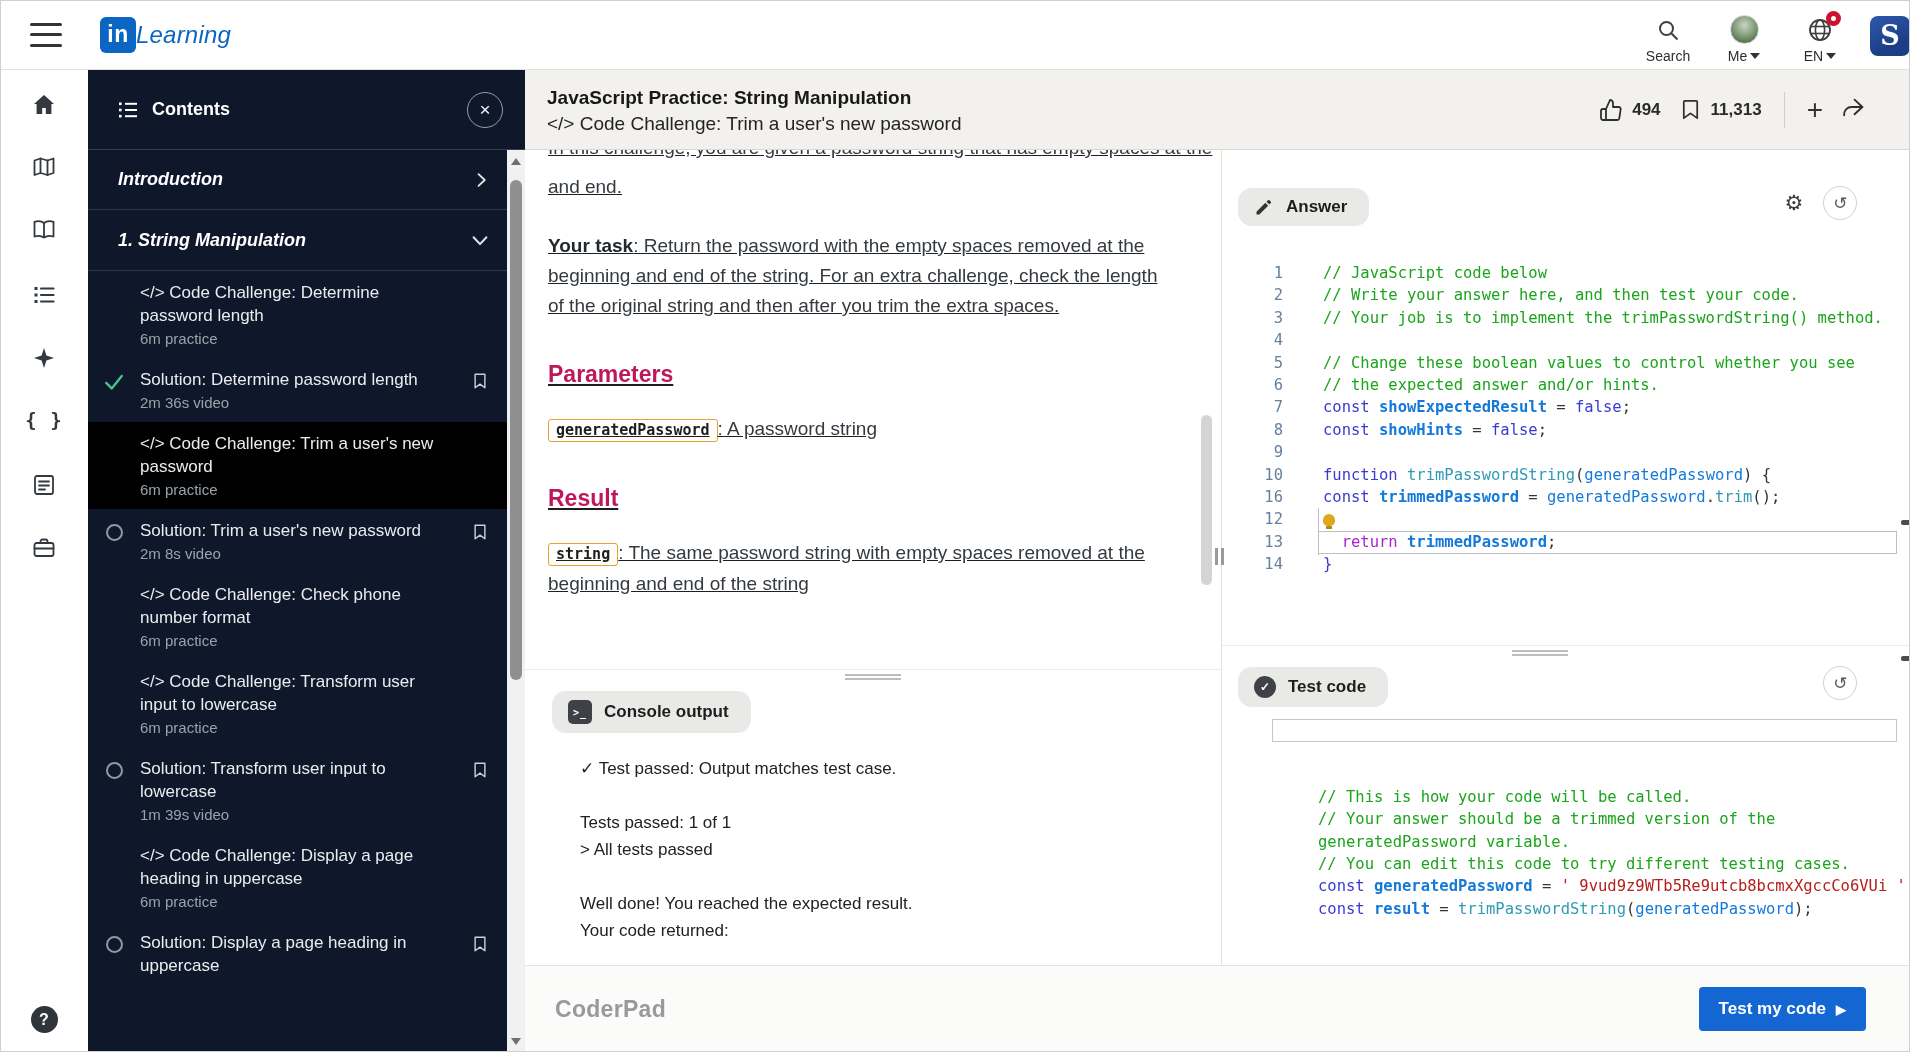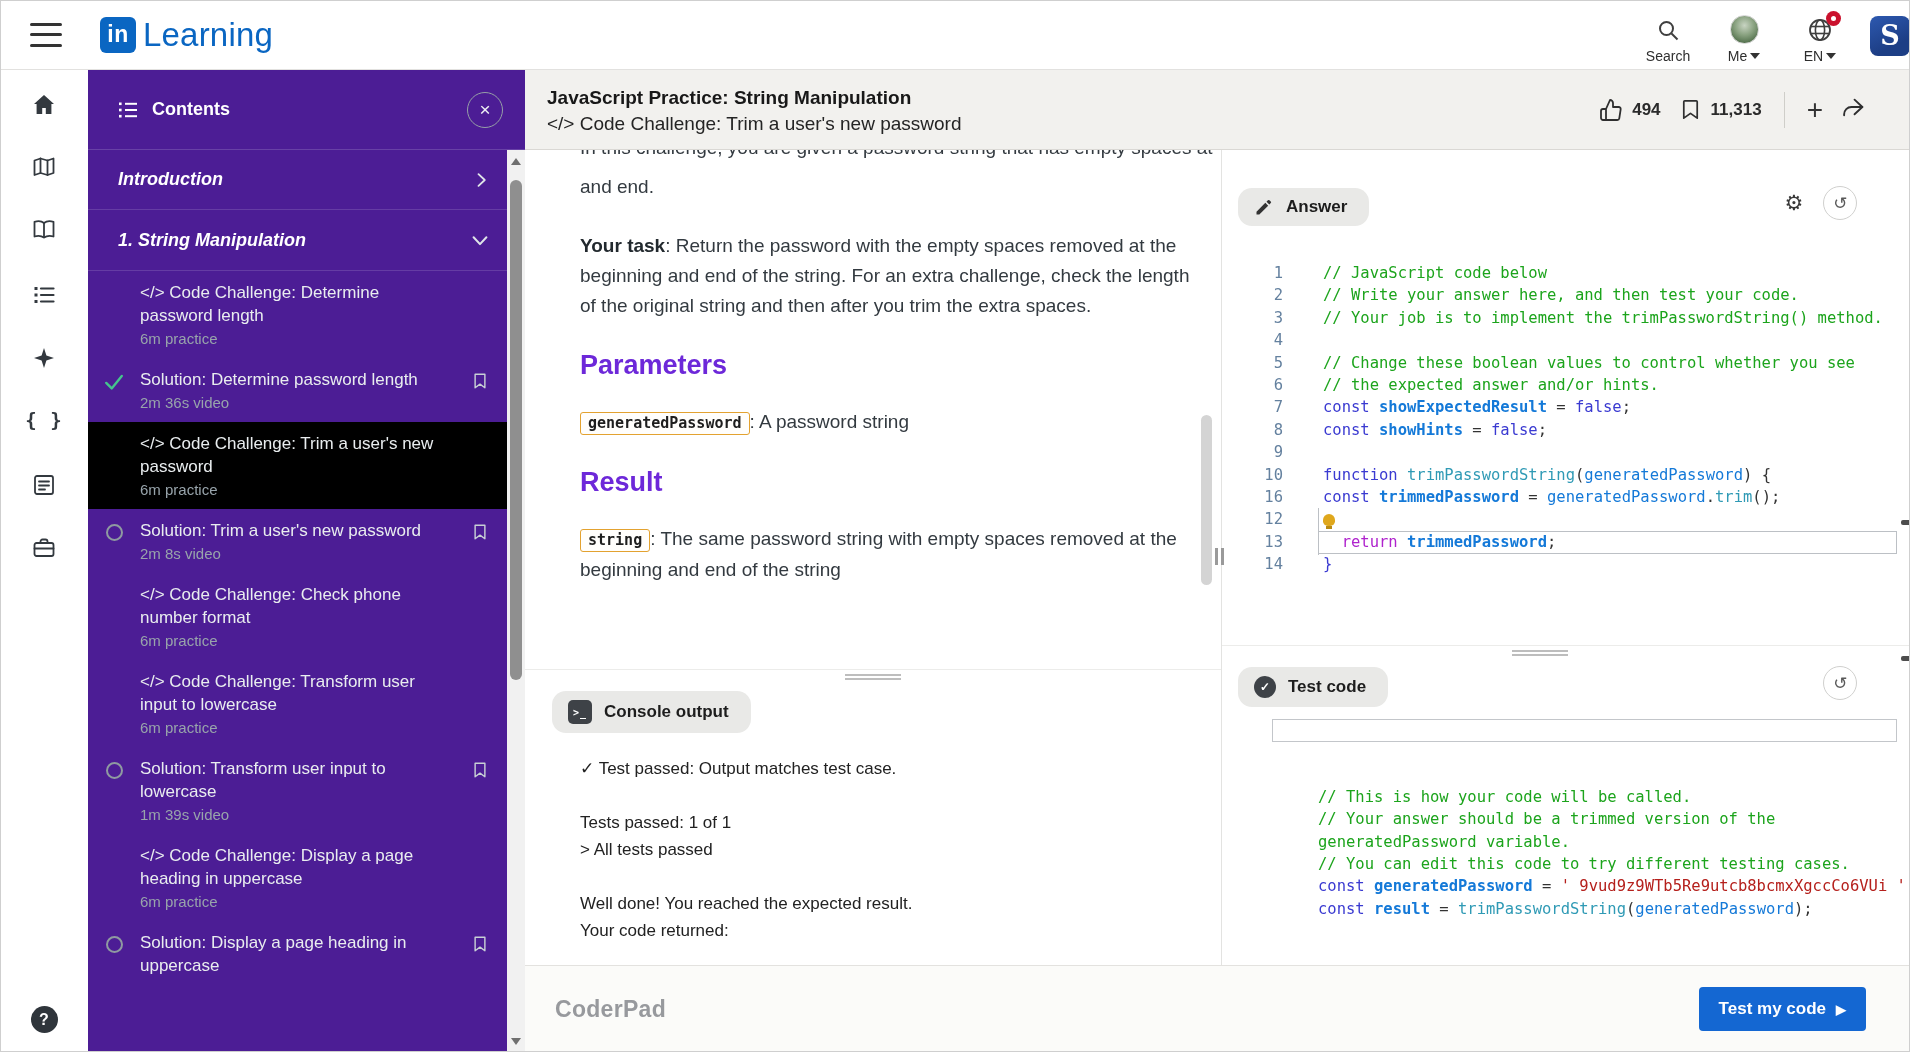--- a/index.html
+++ b/index.html
@@ -6,40 +6,40 @@
   html,body { width:1910px; height:1052px; }
   body { position:relative; background:#fff; font-family:"Liberation Sans",sans-serif; overflow:hidden; color:#1f1f1f; }
   .screen-edge { position:absolute; inset:0; border:1px solid #cfcfcf; pointer-events:none; z-index:99; }
 
   
   .topbar { position:absolute; left:0; top:0; width:1910px; height:70px; background:#fff; border-bottom:1px solid #e2e1df; display:flex; align-items:center; z-index:5; }
   .hamburger { margin-left:30px; width:32px; height:24px; display:flex; flex-direction:column; justify-content:space-between; cursor:pointer; }
   .hamburger span { height:3px; background:#333; border-radius:2px; }
   .brand { display:flex; align-items:center; margin-left:38px; }
   .in-badge { width:36px; height:36px; background:#0a66c2; border-radius:6px; color:#fff; font-weight:bold; font-size:23px; display:flex; align-items:center; justify-content:center; letter-spacing:.5px; }
-  .wordmark { color:#0a66c2; font-size:33px; font-weight:500; margin-left:7px; letter-spacing:.2px; }
+  .wordmark { color:#0a66c2; font-size:24px; font-weight:500; letter-spacing:.2px;font-style:italic; }
   .top-right { margin-left:auto; display:flex; align-items:flex-start; gap:24px; }
   .top-item { width:52px; display:flex; flex-direction:column; align-items:center; cursor:pointer; padding-top:9px; }
   .top-item .glyph { height:30px; display:flex; align-items:center; justify-content:center; position:relative; }
   .top-item .lbl { font-size:14px; color:#2e2e2e; margin-top:3px; display:flex; align-items:center; gap:3px; }
   .caret { width:0; height:0; border-left:5px solid transparent; border-right:5px solid transparent; border-top:6px solid #333; display:inline-block; }
   .avatar { width:29px; height:29px; border-radius:50%; background:radial-gradient(circle at 50% 35%, #c8d4c2 0%, #87a07e 45%, #52704c 80%, #3c5538 100%); border:1px solid #d5d5d5; }
   .notif-dot { position:absolute; top:-4px; right:-7px; width:15px; height:15px; border-radius:50%; background:#cb112d; display:flex; align-items:center; justify-content:center; }
   .notif-dot i { width:5px; height:5px; border-radius:50%; background:#fff; }
   .s-badge { width:40px; height:40px; margin-top:10px; border-radius:8px; background:linear-gradient(155deg,#2d59b0 0%,#1d3e85 70%); color:#fff; font-family:"DejaVu Serif",serif; font-weight:bold; font-size:27px; display:flex; align-items:center; justify-content:center; }
 
   
   .rail { position:absolute; left:0; top:70px; width:88px; bottom:0; background:#fff; }
   .rail-btn { position:absolute; left:0; width:88px; display:flex; justify-content:center; cursor:pointer; }
   .rail svg { stroke:#33393f; fill:none; stroke-width:1.8; stroke-linecap:round; stroke-linejoin:round; }
   .braces-glyph { font-family:"DejaVu Sans Mono",monospace; font-size:19px; font-weight:bold; color:#33393f; letter-spacing:1px; }
   .help-circle { width:27px; height:27px; border-radius:50%; background:#2f353b; color:#fff; font-size:16px; font-weight:bold; display:flex; align-items:center; justify-content:center; }
 
   
-  .contents { position:absolute; left:88px; top:70px; width:437px; bottom:0; background:#4c1d95; overflow:hidden; }
+  .contents { position:absolute; left:88px; top:70px; width:437px; bottom:0; background:#0f172a; overflow:hidden; }
   .contents-head { height:80px; display:flex; align-items:center; padding:0 22px 0 28px; border-bottom:1px solid rgba(255,255,255,.16); }
   .contents-title { color:#fff; font-size:18px; font-weight:bold; margin-left:12px; }
   .close-btn { margin-left:auto; width:36px; height:36px; border-radius:50%; border:1px solid #96a0a7; color:#eef1f3; font-size:19px; display:flex; align-items:center; justify-content:center; cursor:pointer; }
   .contents-list { width:419px; }
   .c-section { display:flex; align-items:center; padding:19px 16px 19px 30px; border-bottom:1px solid rgba(255,255,255,.14); cursor:pointer; }
   .c-section .c-sec-label { color:#fff; font-size:18px; font-weight:bold;font-style:italic; }
   .c-section svg { margin-left:auto; }
   .c-item { display:flex; padding:10px 0; cursor:pointer; }
   .c-item.active { background:#000; }
   .c-icon-col { width:52px; flex:0 0 52px; display:flex; justify-content:center; padding-top:3px; }
@@ -68,27 +68,27 @@
   .count-txt { font-size:17px; font-weight:600; color:#2b2b2b; }
   .lh-divider { width:1px; height:36px; background:#cfcec9; margin:0 4px; }
   .plus-btn { font-size:28px; font-weight:300; color:#333; cursor:pointer; line-height:1; }
   .share-btn { cursor:pointer; }
 
   .workspace { position:absolute; top:80px; left:0; right:0; bottom:87px; display:flex; }
   .left-col { width:697px; flex:0 0 697px; border-right:1px solid #e3e3e1; display:flex; flex-direction:column; position:relative; }
   .right-col { flex:1; display:flex; flex-direction:column; position:relative; }
 
   
-  .desc { height:519px; overflow:hidden; padding-left:55px; position:relative; }
+  .desc { height:519px; overflow:hidden; padding-left:23px; position:relative;text-decoration:underline; }
   .clipped-line { height:13px; overflow:hidden; }
   .clipped-line span { display:block; margin-top:-13px; font-size:19px; color:#333a40; }
   .and-end { margin-top:13px; font-size:19px; color:#333a40; }
   .task-p { margin-top:33px; width:612px; font-size:19px; line-height:30px; color:#333a40; }
   .task-p b { color:#22292e; }
-  .desc h3 { margin-top:29px; font-size:27px; color:#6d28d9; }
+  .desc h3 { margin-top:40px; font-size:23px; color:#be185d; }
   .def-line { margin-top:26px; width:612px; font-size:19px; line-height:30px; color:#333a40; }
   .code-chip { font-family:"DejaVu Sans Mono",monospace; font-size:15px; font-weight:bold; color:#1e1e1e; border:1.5px solid #e3a230; border-radius:3px; padding:1px 7px 2px; background:#fffefc; }
   .desc-thumb { position:absolute; right:9px; top:265px; width:11px; height:170px; background:#d4d4d4; border-radius:6px; }
 
   
   .hdivider { height:14px; border-top:1px solid #ececea; position:relative; background:#fff; }
   .h-handle { position:absolute; top:4px; width:56px; height:7px; }
   .h-handle::before, .h-handle::after { content:""; display:block; height:2px; background:#bdbdbd; margin-bottom:2px; }
   .left-col .h-handle { left:320px; }
   .right-col .h-handle { left:290px; }

